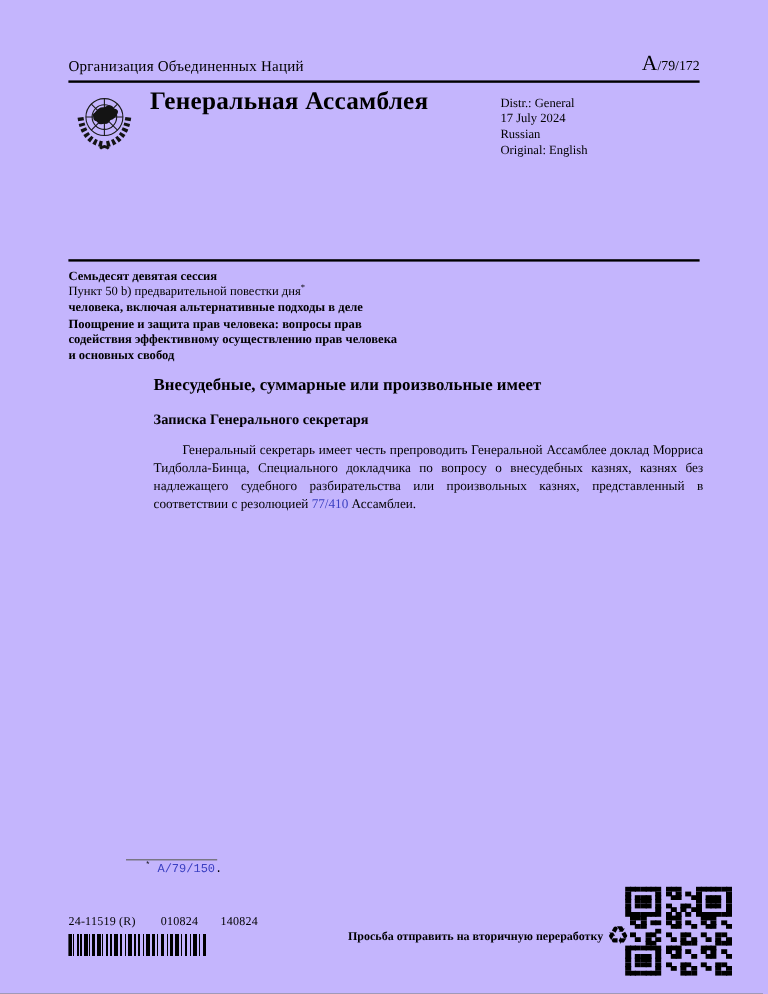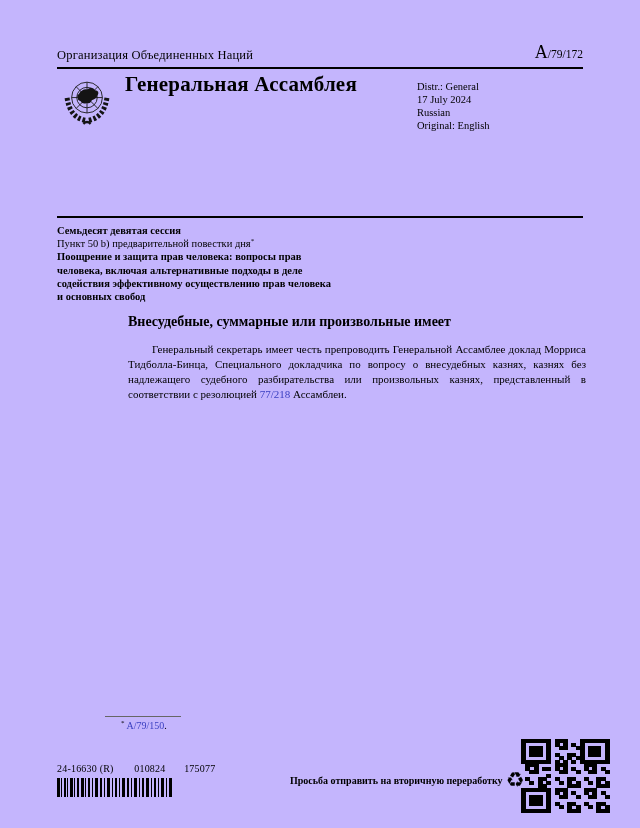--- a/index.html
+++ b/index.html
@@ -33,21 +33,21 @@
   .main h1{margin:0;font-size:14px;line-height:18px;font-weight:bold;}
   .main h2{margin:10px 0 0 0;font-size:12px;line-height:16px;font-weight:bold;}
   .main p{
     margin:11px 0 0 0;font-size:11px;line-height:15px;
     text-align:justify;text-indent:24px;
   }
   a.doclink{color:var(--link,#3a3fc1);text-decoration:none;cursor:pointer;}
   
   .footnote{position:absolute;left:105px;top:716px;font-size:10px;}
   .footnote .fn-rule{width:76px;border-top:1.5px solid #666;margin-bottom:3px;}
-  .footnote .fn-text{margin-left:16px;}
+  .footnote .fn-text{margin-left:16px;font-family:Liberation Mono, monospace;}
   
   .doc-code{position:absolute;left:57px;top:763px;font-size:10px;letter-spacing:.2px;}
   .doc-code span{margin-right:0;}
   .doc-code .seg{display:inline-block;}
   .doc-code .gap1{margin-left:18px;text-align:right;}
   .doc-code .gap2{margin-left:16px;}
   .barcode{position:absolute;left:57px;top:778px;}
   .recycle-line{
     position:absolute;left:290px;top:770px;display:flex;align-items:center;
     font-size:10px;font-weight:bold;white-space:nowrap;
@@ -91,40 +91,41 @@
       <div>Russian</div>
       <div>Original: English</div>
     </div>
   </div>
 
   <div class="mid-rule"></div>
 
   <div class="session">
     <div class="bold">Семьдесят девятая сессия</div>
     <div><span>Пункт 50 b) предварительной повестки дня</span><sup>*</sup></div>
+    <div class="bold">человека, включая альтернативные подходы в деле</div>
     <div class="bold">Поощрение и защита прав человека: вопросы прав</div>
-    <div class="bold">человека, включая альтернативные подходы в деле</div>
     <div class="bold">содействия эффективному осуществлению прав человека</div>
     <div class="bold">и основных свобод</div>
   </div>
 
   <div class="main">
     <h1>Внесудебные, суммарные или произвольные имеет</h1>
-    <p><span>Генеральный секретарь имеет честь препроводить Генеральной Ассамблее доклад Морриса Тидболла-Бинца, Специального докладчика по вопросу о внесудебных казнях, казнях без надлежащего судебного разбирательства или произвольных казнях, представленный в соответствии с резолюцией </span><a class="doclink">77/218</a><span> Ассамблеи.</span></p>
+    <h2>Записка Генерального секретаря</h2>
+    <p><span>Генеральный секретарь имеет честь препроводить Генеральной Ассамблее доклад Морриса Тидболла-Бинца, Специального докладчика по вопросу о внесудебных казнях, казнях без надлежащего судебного разбирательства или произвольных казнях, представленный в соответствии с резолюцией </span><a class="doclink">77/410</a><span> Ассамблеи.</span></p>
   </div>
 
   <div class="footnote">
     <div class="fn-rule"></div>
     <div class="fn-text"><sup>*</sup> <a class="doclink">A/79/150</a><span>.</span></div>
   </div>
 
   <div class="doc-code">
-    <span class="seg">24-16630 (R)</span>
+    <span class="seg">24-11519 (R)</span>
     <span class="seg gap1">010824</span>
-    <span class="seg gap2">175077</span>
+    <span class="seg gap2">140824</span>
   </div>
 
   <span class="barcode">
     <svg width="115" height="19" viewBox="0 0 115 19" shape-rendering="crispEdges">
       <g fill="#000">
         <rect x="0" width="3" height="19"></rect>
           <rect x="4" width="1" height="19"></rect>
           <rect x="7" width="2" height="19"></rect>
           <rect x="10" width="1" height="19"></rect>
           <rect x="13" width="3" height="19"></rect>

